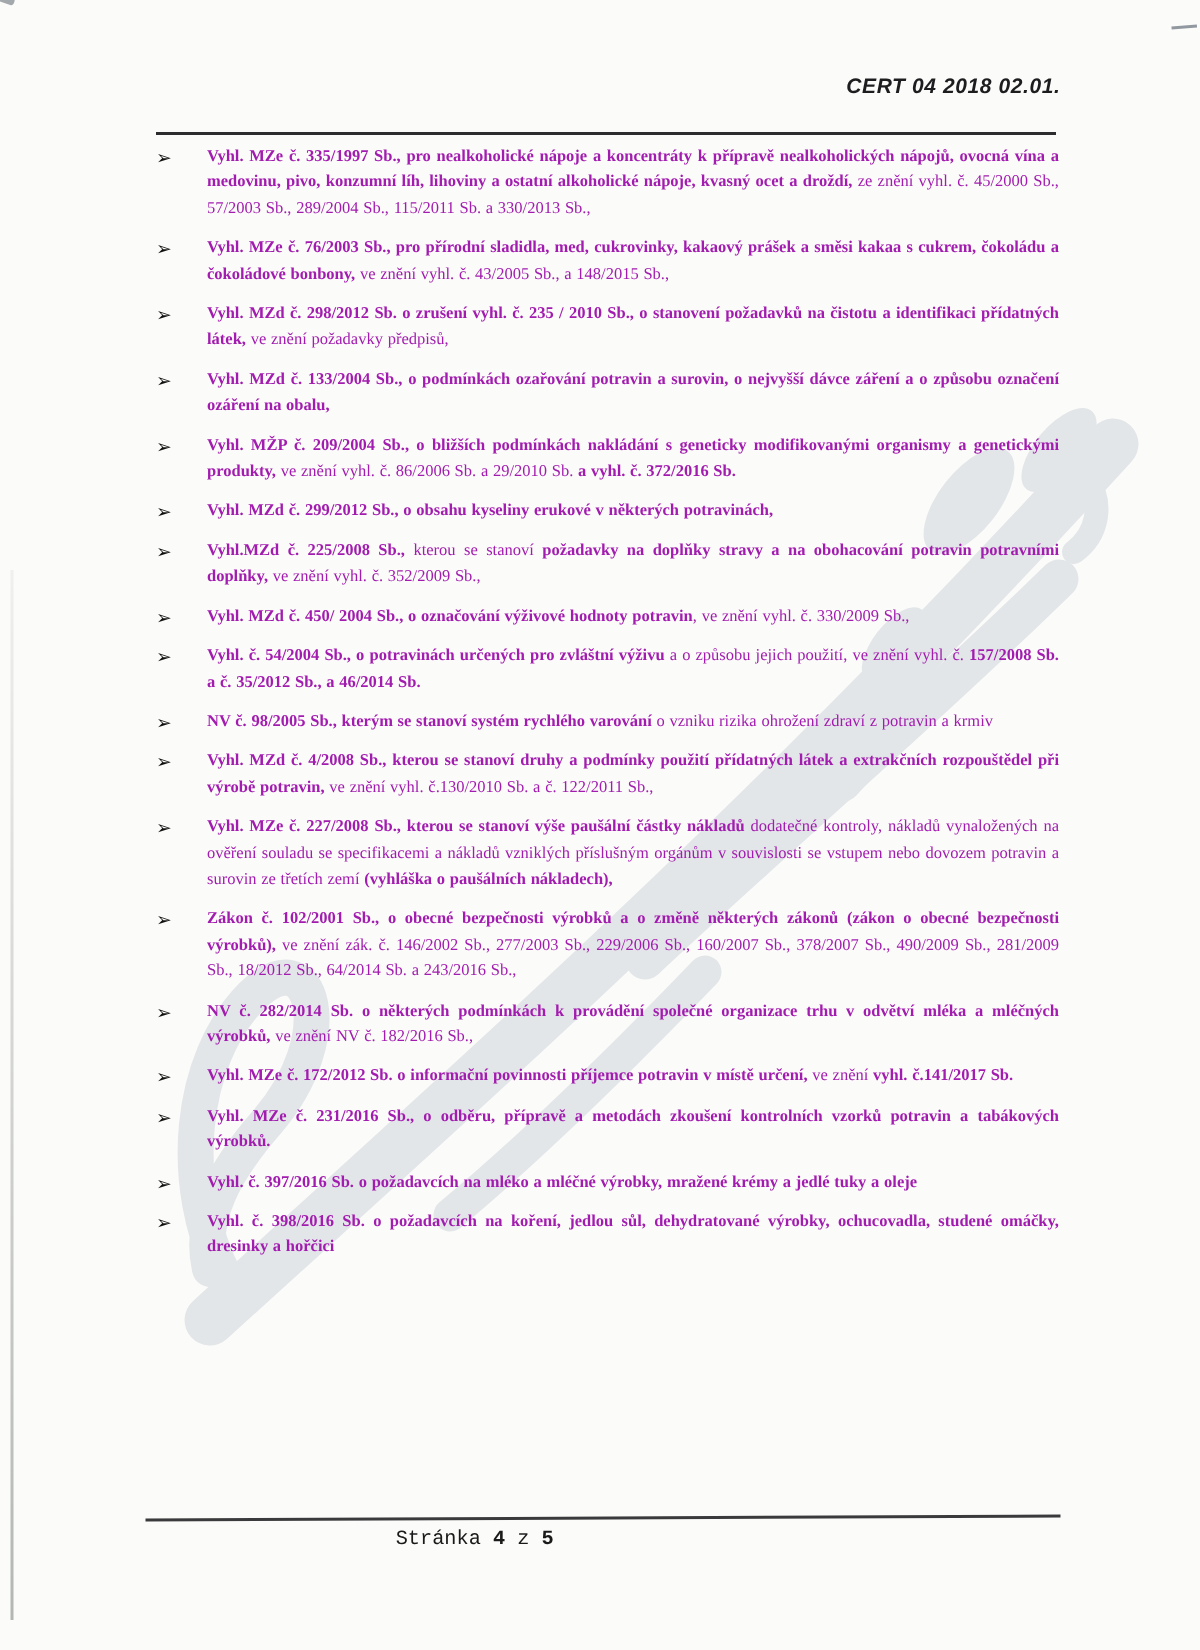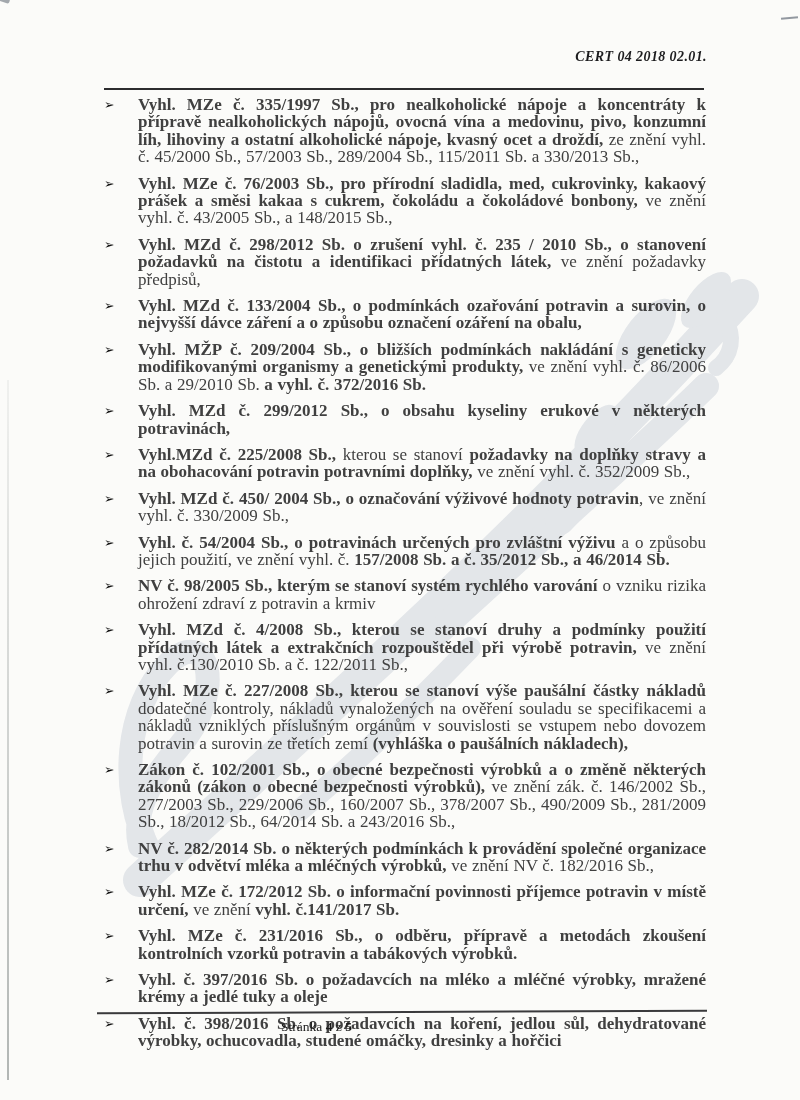--- a/index.html
+++ b/index.html
@@ -12,21 +12,21 @@
   }
   
   .watermark {
     position:absolute; left:0; top:0; width:800px; height:1100px;
     z-index:0; pointer-events:none;
   }
   .content { position:relative; z-index:1; }
 
   .header-right {
     position:absolute; top:49px; right:93px;
-    font-family:Liberation Serif, serif;
+    font-family:Liberation Sans, sans-serif;
     font-style:italic; font-weight:600;
     font-size:14px; letter-spacing:0.4px;
     color:#1d1d1f;
   }
   .rule-top {
     position:absolute; top:88px; left:104px; width:600px; height:2px;
     background:#2c2c2e;
   }
   .list {
     position:absolute; top:96px; left:104px; width:602px;
@@ -37,35 +37,35 @@
   }
   .bullet {
     flex:0 0 34px;
     font-family:"DejaVu Sans", sans-serif;
     font-size:12.5px; line-height:17.4px;
     color:#101010; font-weight:bold;
   }
   .txt {
     flex:1 1 auto; margin:0;
     text-align:justify;
-    font-size:17px; line-height:17.4px;
-    color:#404040;
+    font-size:11px; line-height:17.4px;
+    color:#a21caf;
     word-spacing:0.4px;
   }
   .txt .b { font-weight:bold; }
 
   .rule-bottom {
     position:absolute; top:1011px; left:97px; width:610px; height:2px;
     background:#3a3a3c;
     transform:rotate(-0.25deg);
   }
   .footer-text {
     position:absolute; top:1019px; left:0; width:633px;
     text-align:center;
-    font-family:Liberation Serif, serif;
+    font-family:Liberation Mono, monospace;
     font-size:13.5px; color:#1a1a1a;
   }
   .footer-text .b { font-weight:bold; }
 
   
   .artifact-corner-tl {
     position:absolute; left:0; top:0; width:12px; height:5px;
     background:#868c93; border-radius:2px; opacity:.75;
     transform:rotate(18deg) translate(-3px,-2px);
   }

